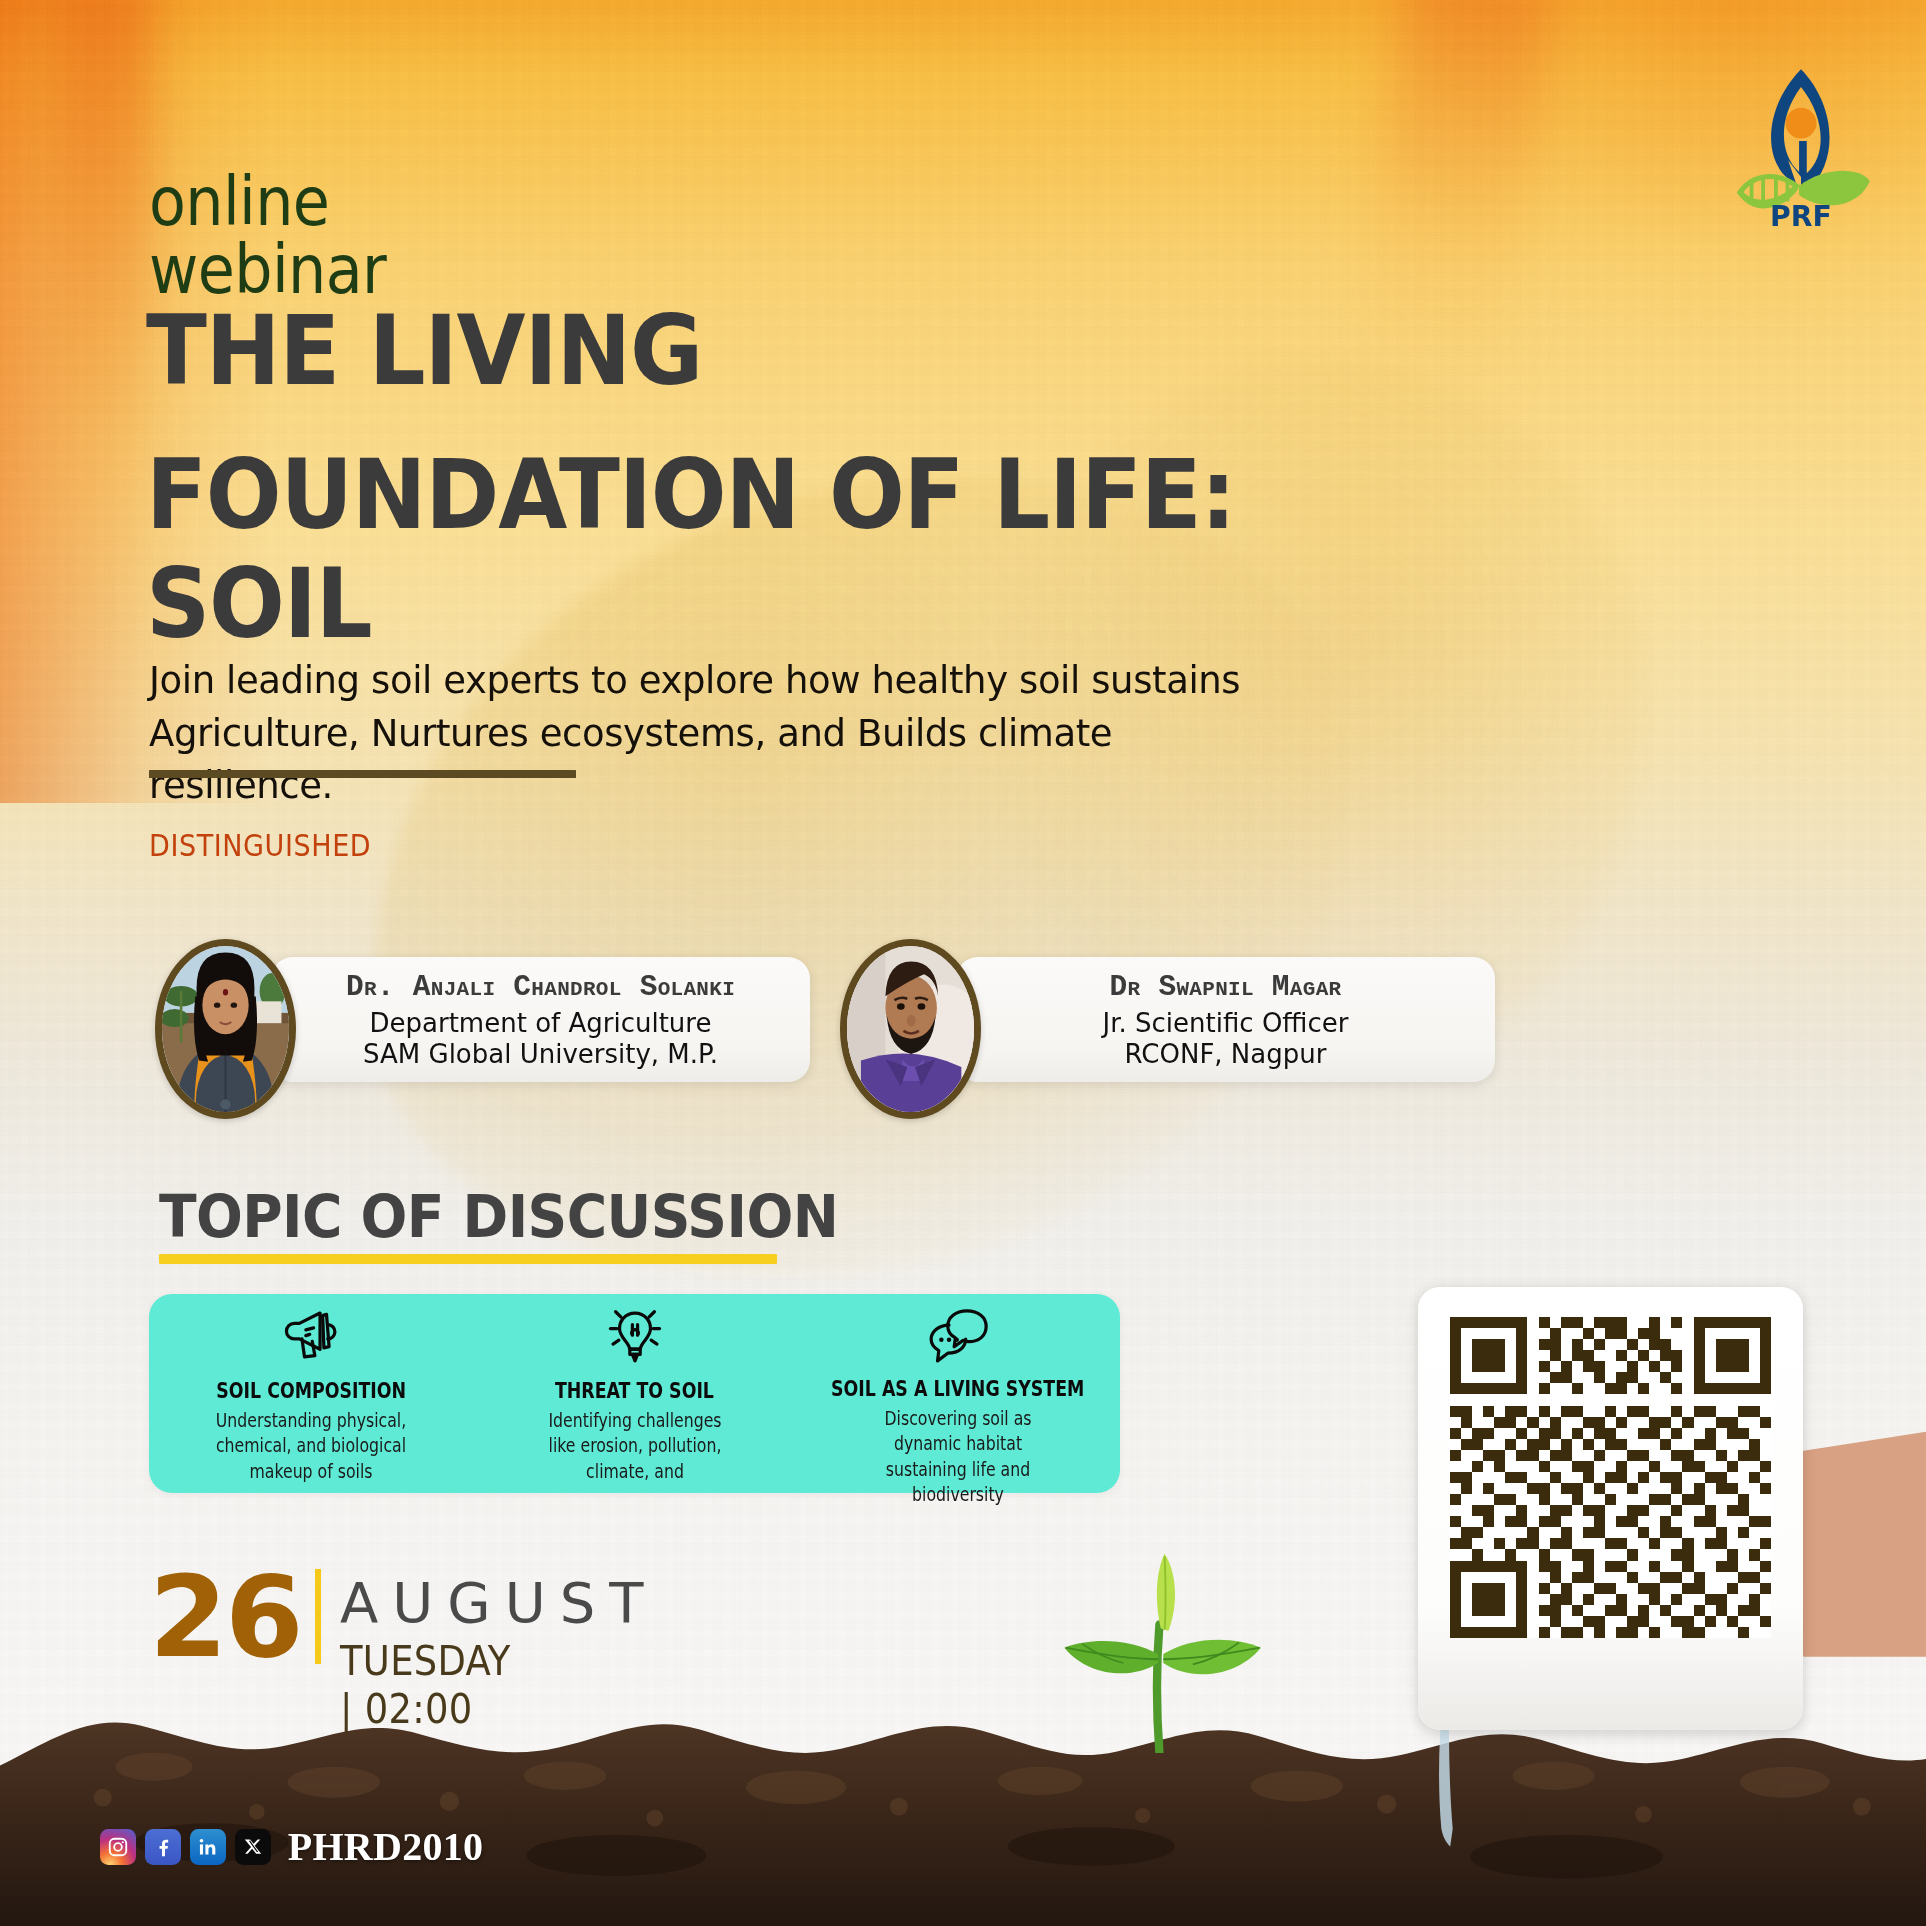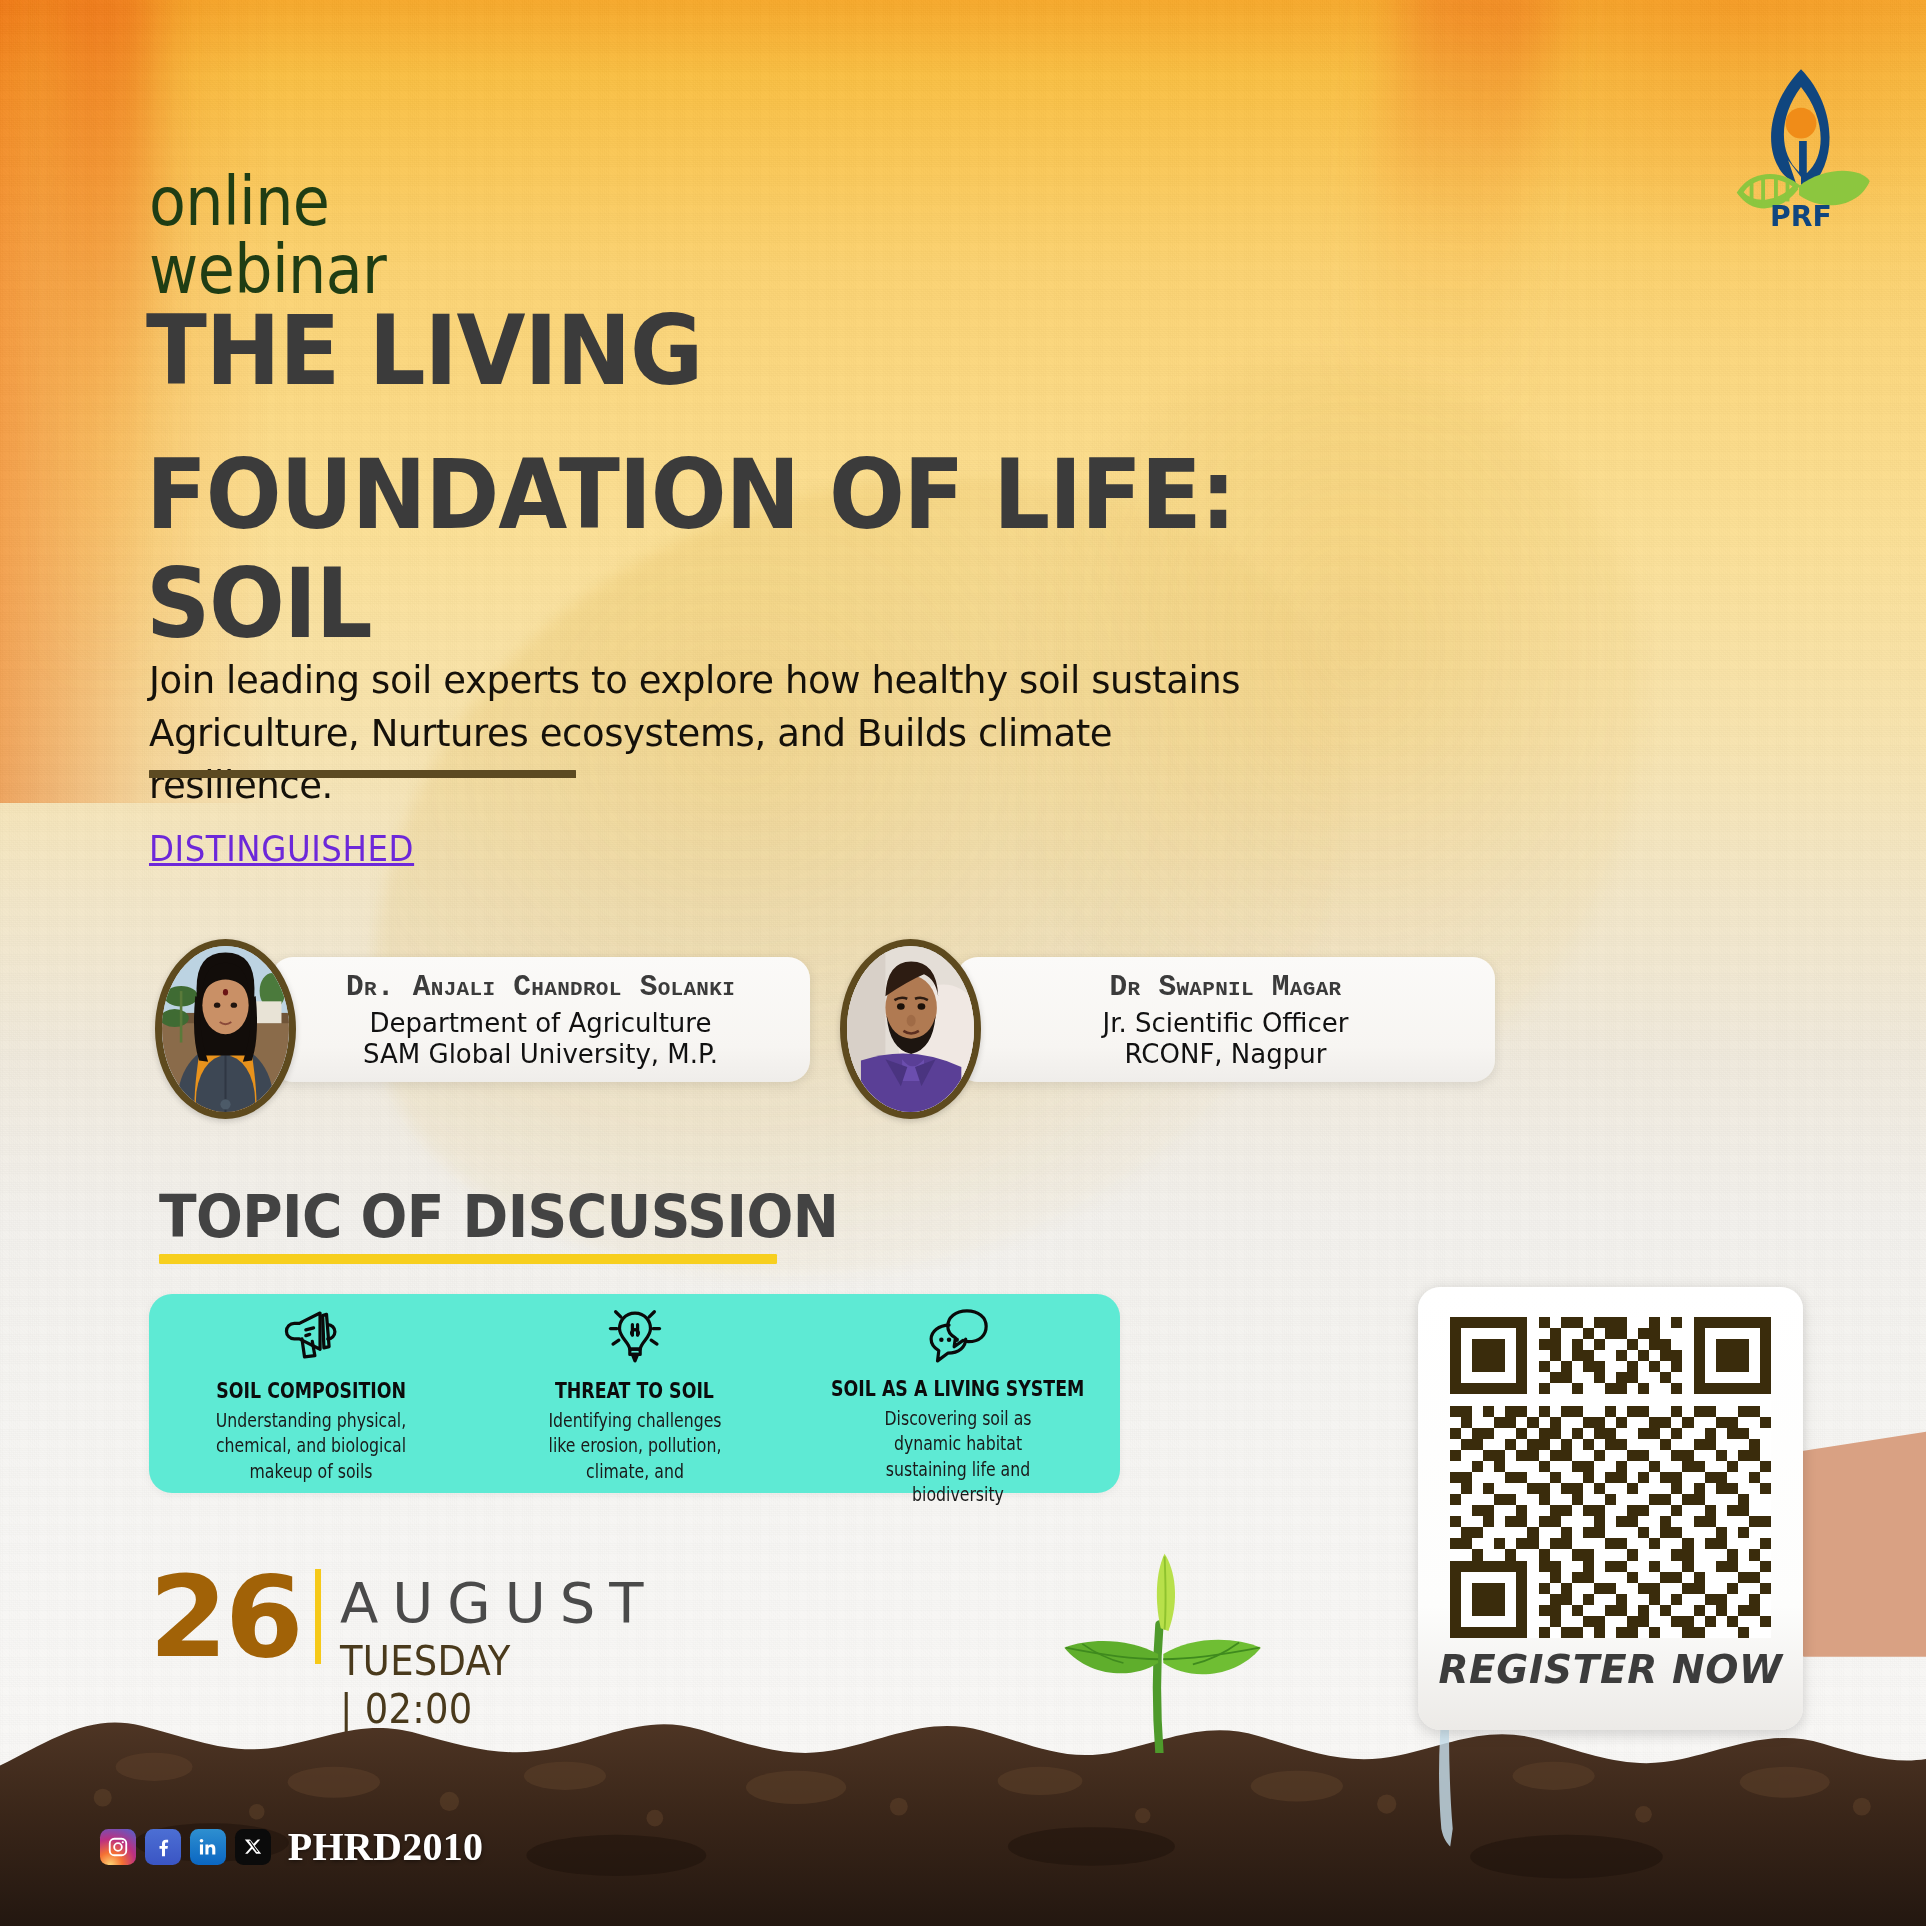--- a/index.html
+++ b/index.html
@@ -117,25 +117,24 @@
   .divider-brown {
     position: absolute; left: 149px; top: 770px;
     width: 427px; height: 8.3px;
     background: #5c4a22;
     border-radius: 0.6px;
   }
 
   
   .distinguished {
     position: absolute; left: 149px; top: 828px;
-    font-size: 36px; letter-spacing: 0.6px;
-    color: #6d28d9; font-weight: 500;
+    font-size: 30px; letter-spacing: 0.6px;
+    color: #c2410c; font-weight: 500;
     font-family: "DejaVu Sans", sans-serif;
     font-stretch: condensed;
-    text-decoration: underline;
   }
   .guest-speaker {
     position: absolute; left: 148px; top: 865px;
     font-size: 46px; font-weight: 700; letter-spacing: -0.3px;
     color: #3b3b3b;
     font-family: "DejaVu Sans", sans-serif;
   }
 
   .speakers { position: absolute; left: 0; top: 939px; width: 1926px; height: 205px; }
 
@@ -701,21 +700,20 @@
           <rect x="8" y="28" width="1" height="1"></rect>
             <rect x="10" y="28" width="2" height="1"></rect>
           <rect x="13" y="28" width="1" height="1"></rect>
             <rect x="15" y="28" width="2" height="1"></rect>
           <rect x="18" y="28" width="1" height="1"></rect>
             <rect x="21" y="28" width="2" height="1"></rect>
           <rect x="26" y="28" width="1" height="1"></rect>
         </g>
       </svg>
     </div>
-    <div class="register-now">REGISTER NOW</div>
   </div>
 
   <div class="plant">
     <svg width="270" height="212" viewBox="0 0 420 330">
       <path d="M206 330 C 200 250, 202 180, 206 130" stroke="#4e9a2b" stroke-width="13" fill="none" stroke-linecap="round"></path>
       <path d="M208 136 C 196 82, 204 40, 214 20 C 230 44, 238 92, 220 140 Z" fill="#b8e04a"></path>
       <path d="M214 24 C 216 70, 216 110, 214 138" stroke="#8fc22e" stroke-width="3" fill="none"></path>
       <path d="M204 176 C 160 152, 100 150, 58 166 C 96 212, 164 216, 204 190 Z" fill="#5fae2c"></path>
       <path d="M60 166 C 110 176, 166 184, 204 184" stroke="#3f8a1e" stroke-width="3" fill="none"></path>
       <path d="M86 160 C 106 174, 126 184, 150 190" stroke="#3f8a1e" stroke-width="2.5" fill="none"></path>

